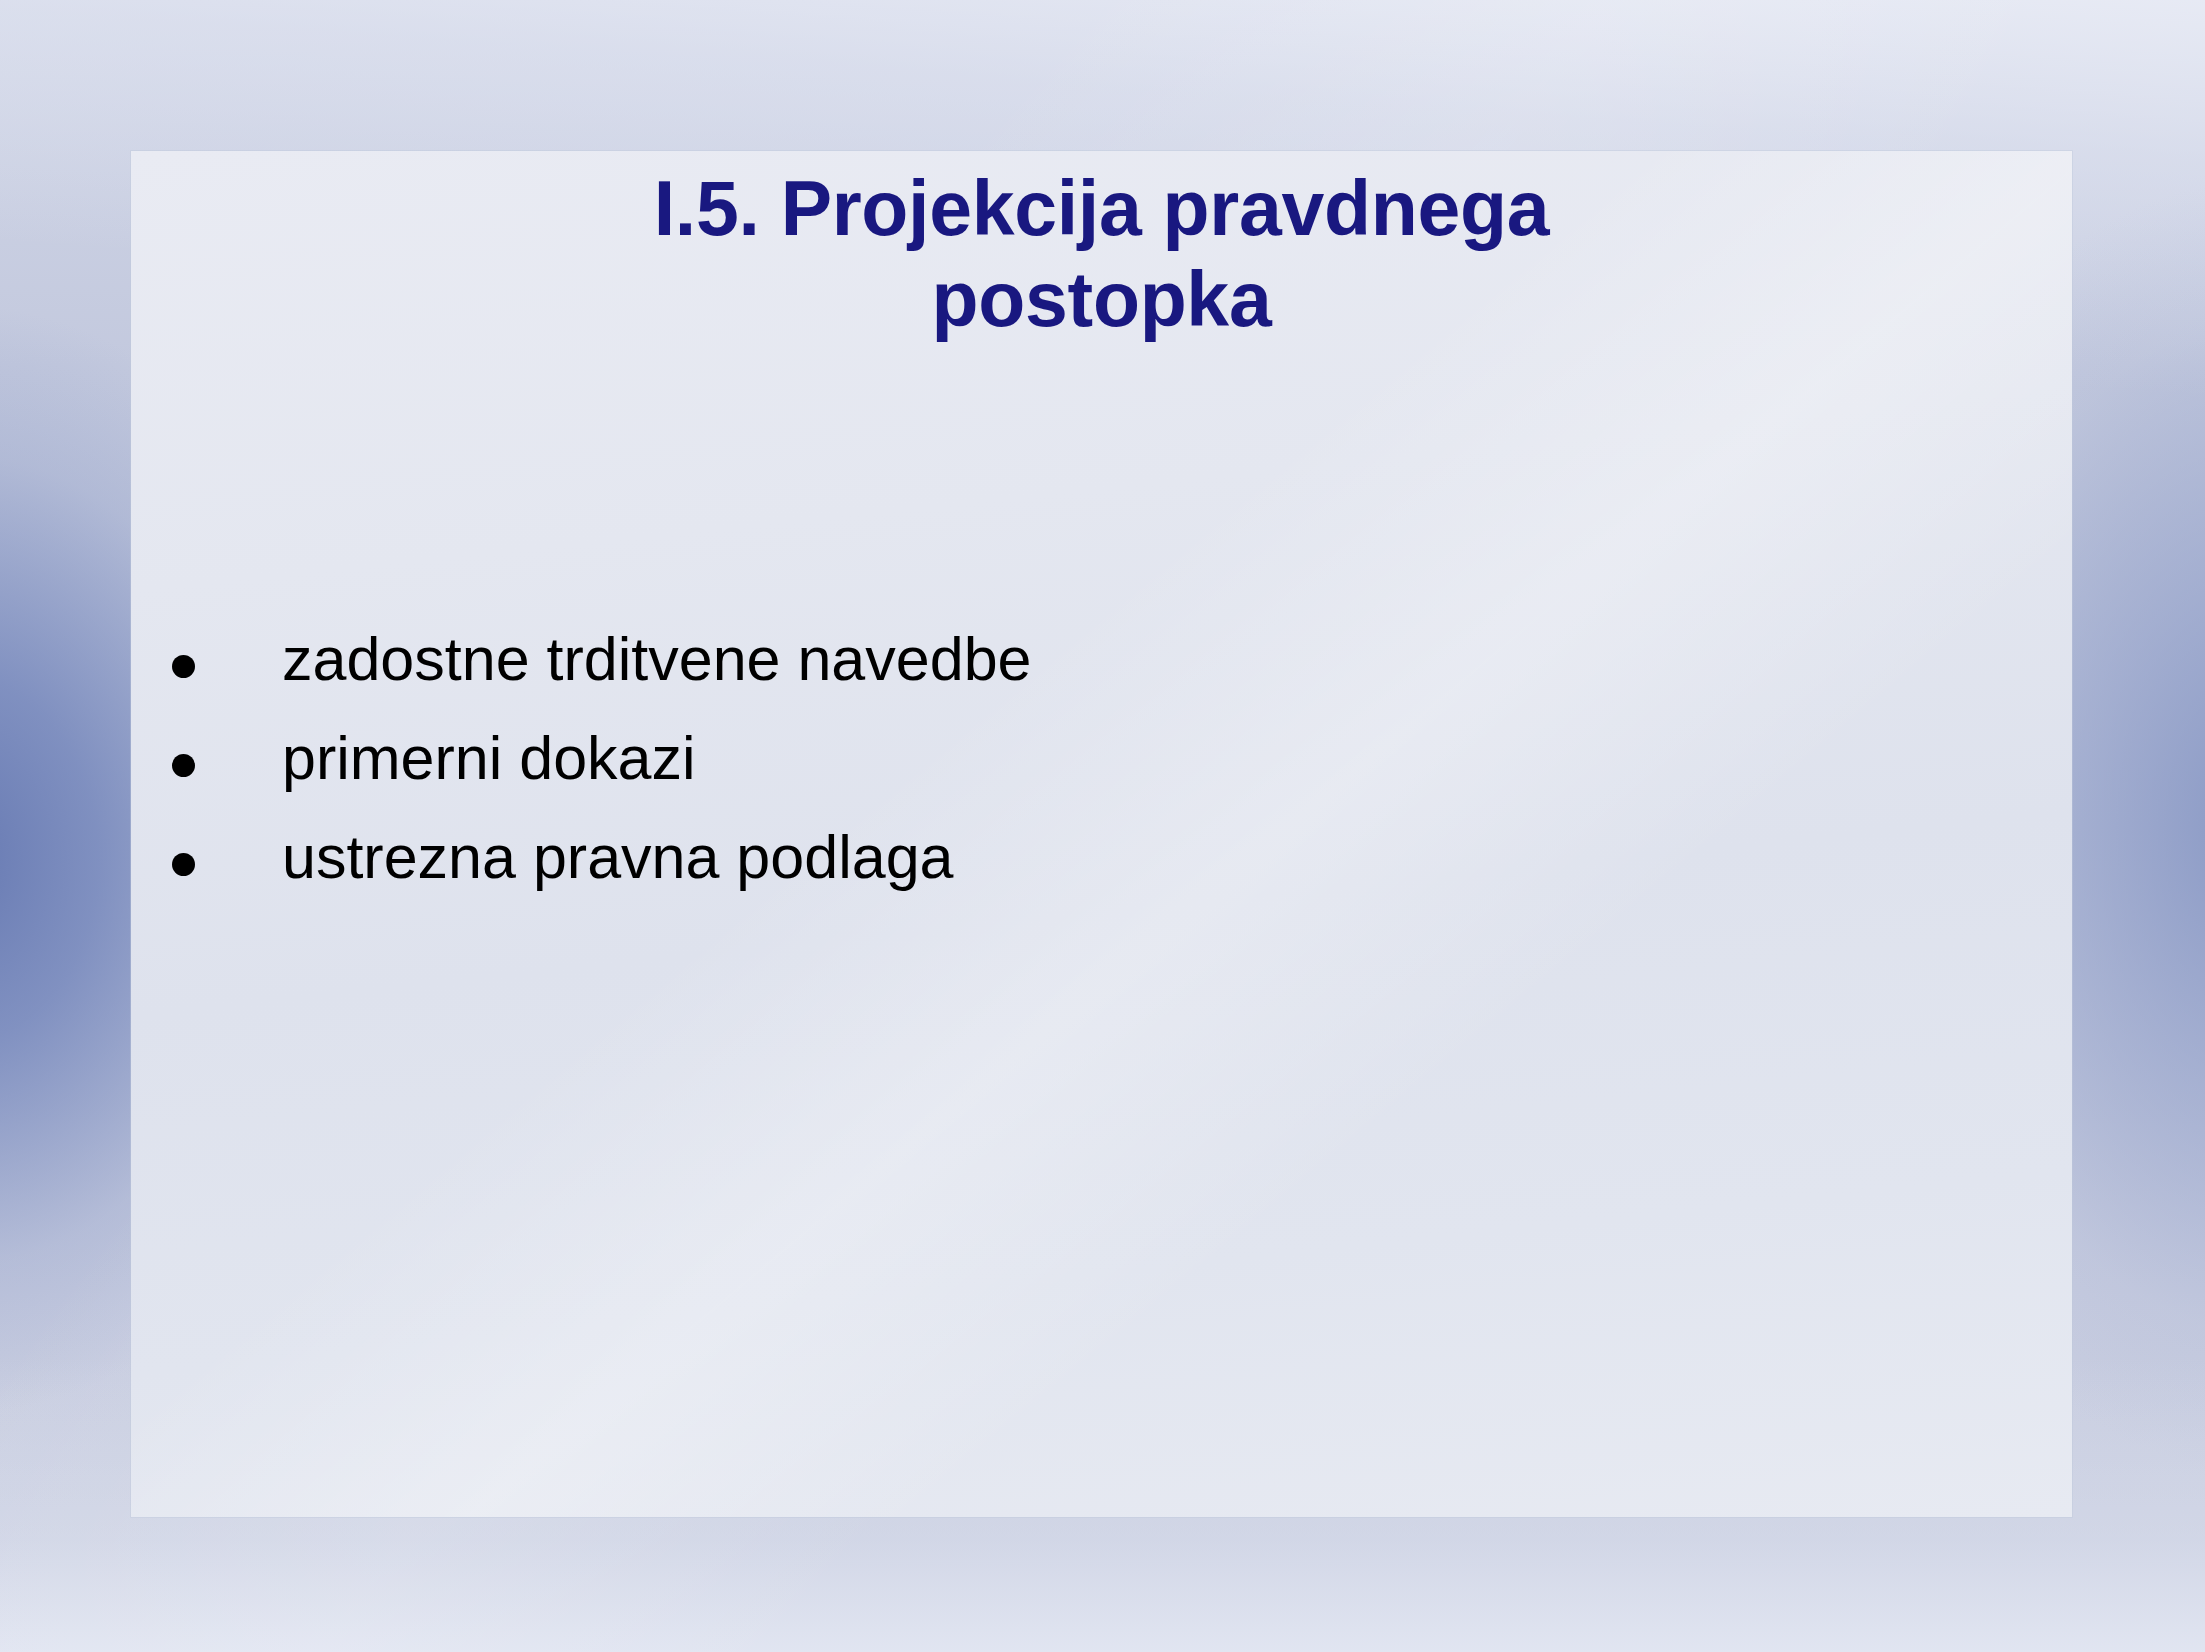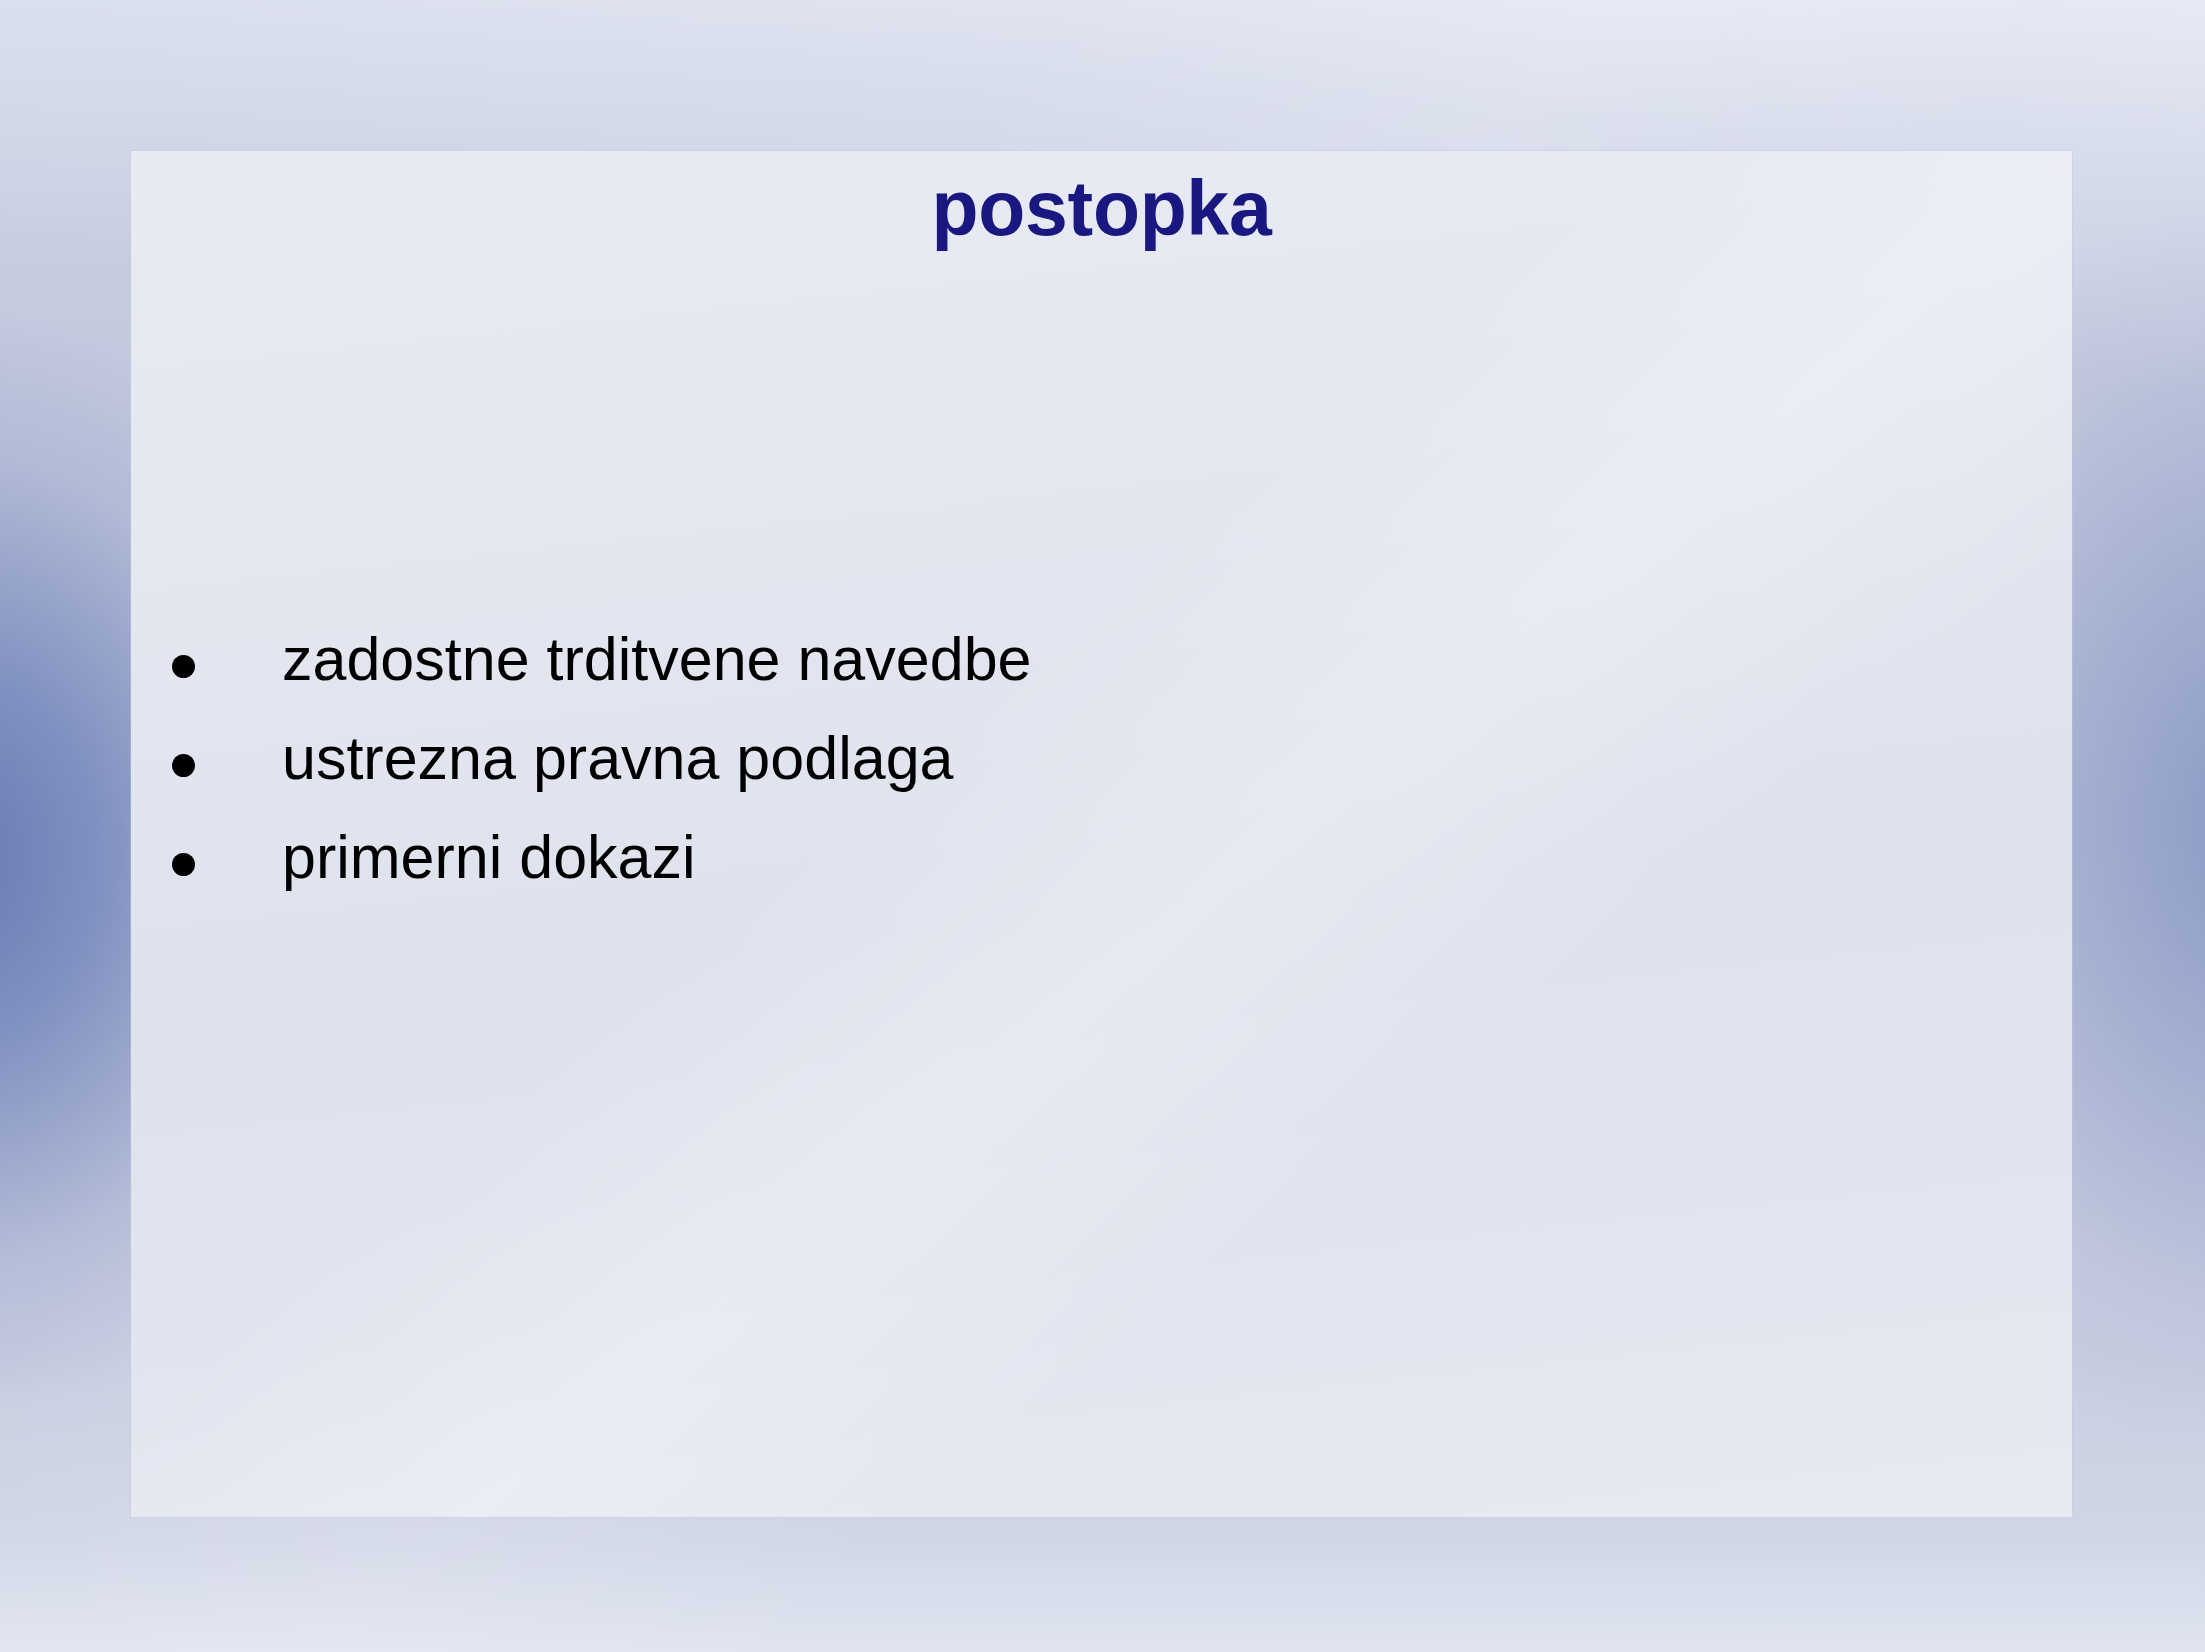--- a/index.html
+++ b/index.html
@@ -137,37 +137,38 @@
 
   <div class="bg-wash topfade"></div>
   <div class="bg-wash left"></div>
   <div class="bg-wash right"></div>
   <div class="bg-wash botfade"></div>
   <div class="bg-wash diag"></div>
 
   <div id="slide-panel">
 
     <div id="slide-title">
+      <div>I.5. Projekcija pravdnega</div>
       <div>postopka</div>
     </div>
 
     <div id="bullet-list">
 
       <div class="bullet-row">
         <span class="bullet-marker"><span class="bullet-dot"></span></span>
         <span class="bullet-text">zadostne trditvene navedbe</span>
       </div>
 
       <div class="bullet-row">
         <span class="bullet-marker"><span class="bullet-dot"></span></span>
-        <span class="bullet-text">ustrezna pravna podlaga</span>
+        <span class="bullet-text">primerni dokazi</span>
       </div>
 
       <div class="bullet-row">
         <span class="bullet-marker"><span class="bullet-dot"></span></span>
-        <span class="bullet-text">primerni dokazi</span>
+        <span class="bullet-text">ustrezna pravna podlaga</span>
       </div>
 
     </div>
 
   </div>
 </div>
 
 
 </body></html>

